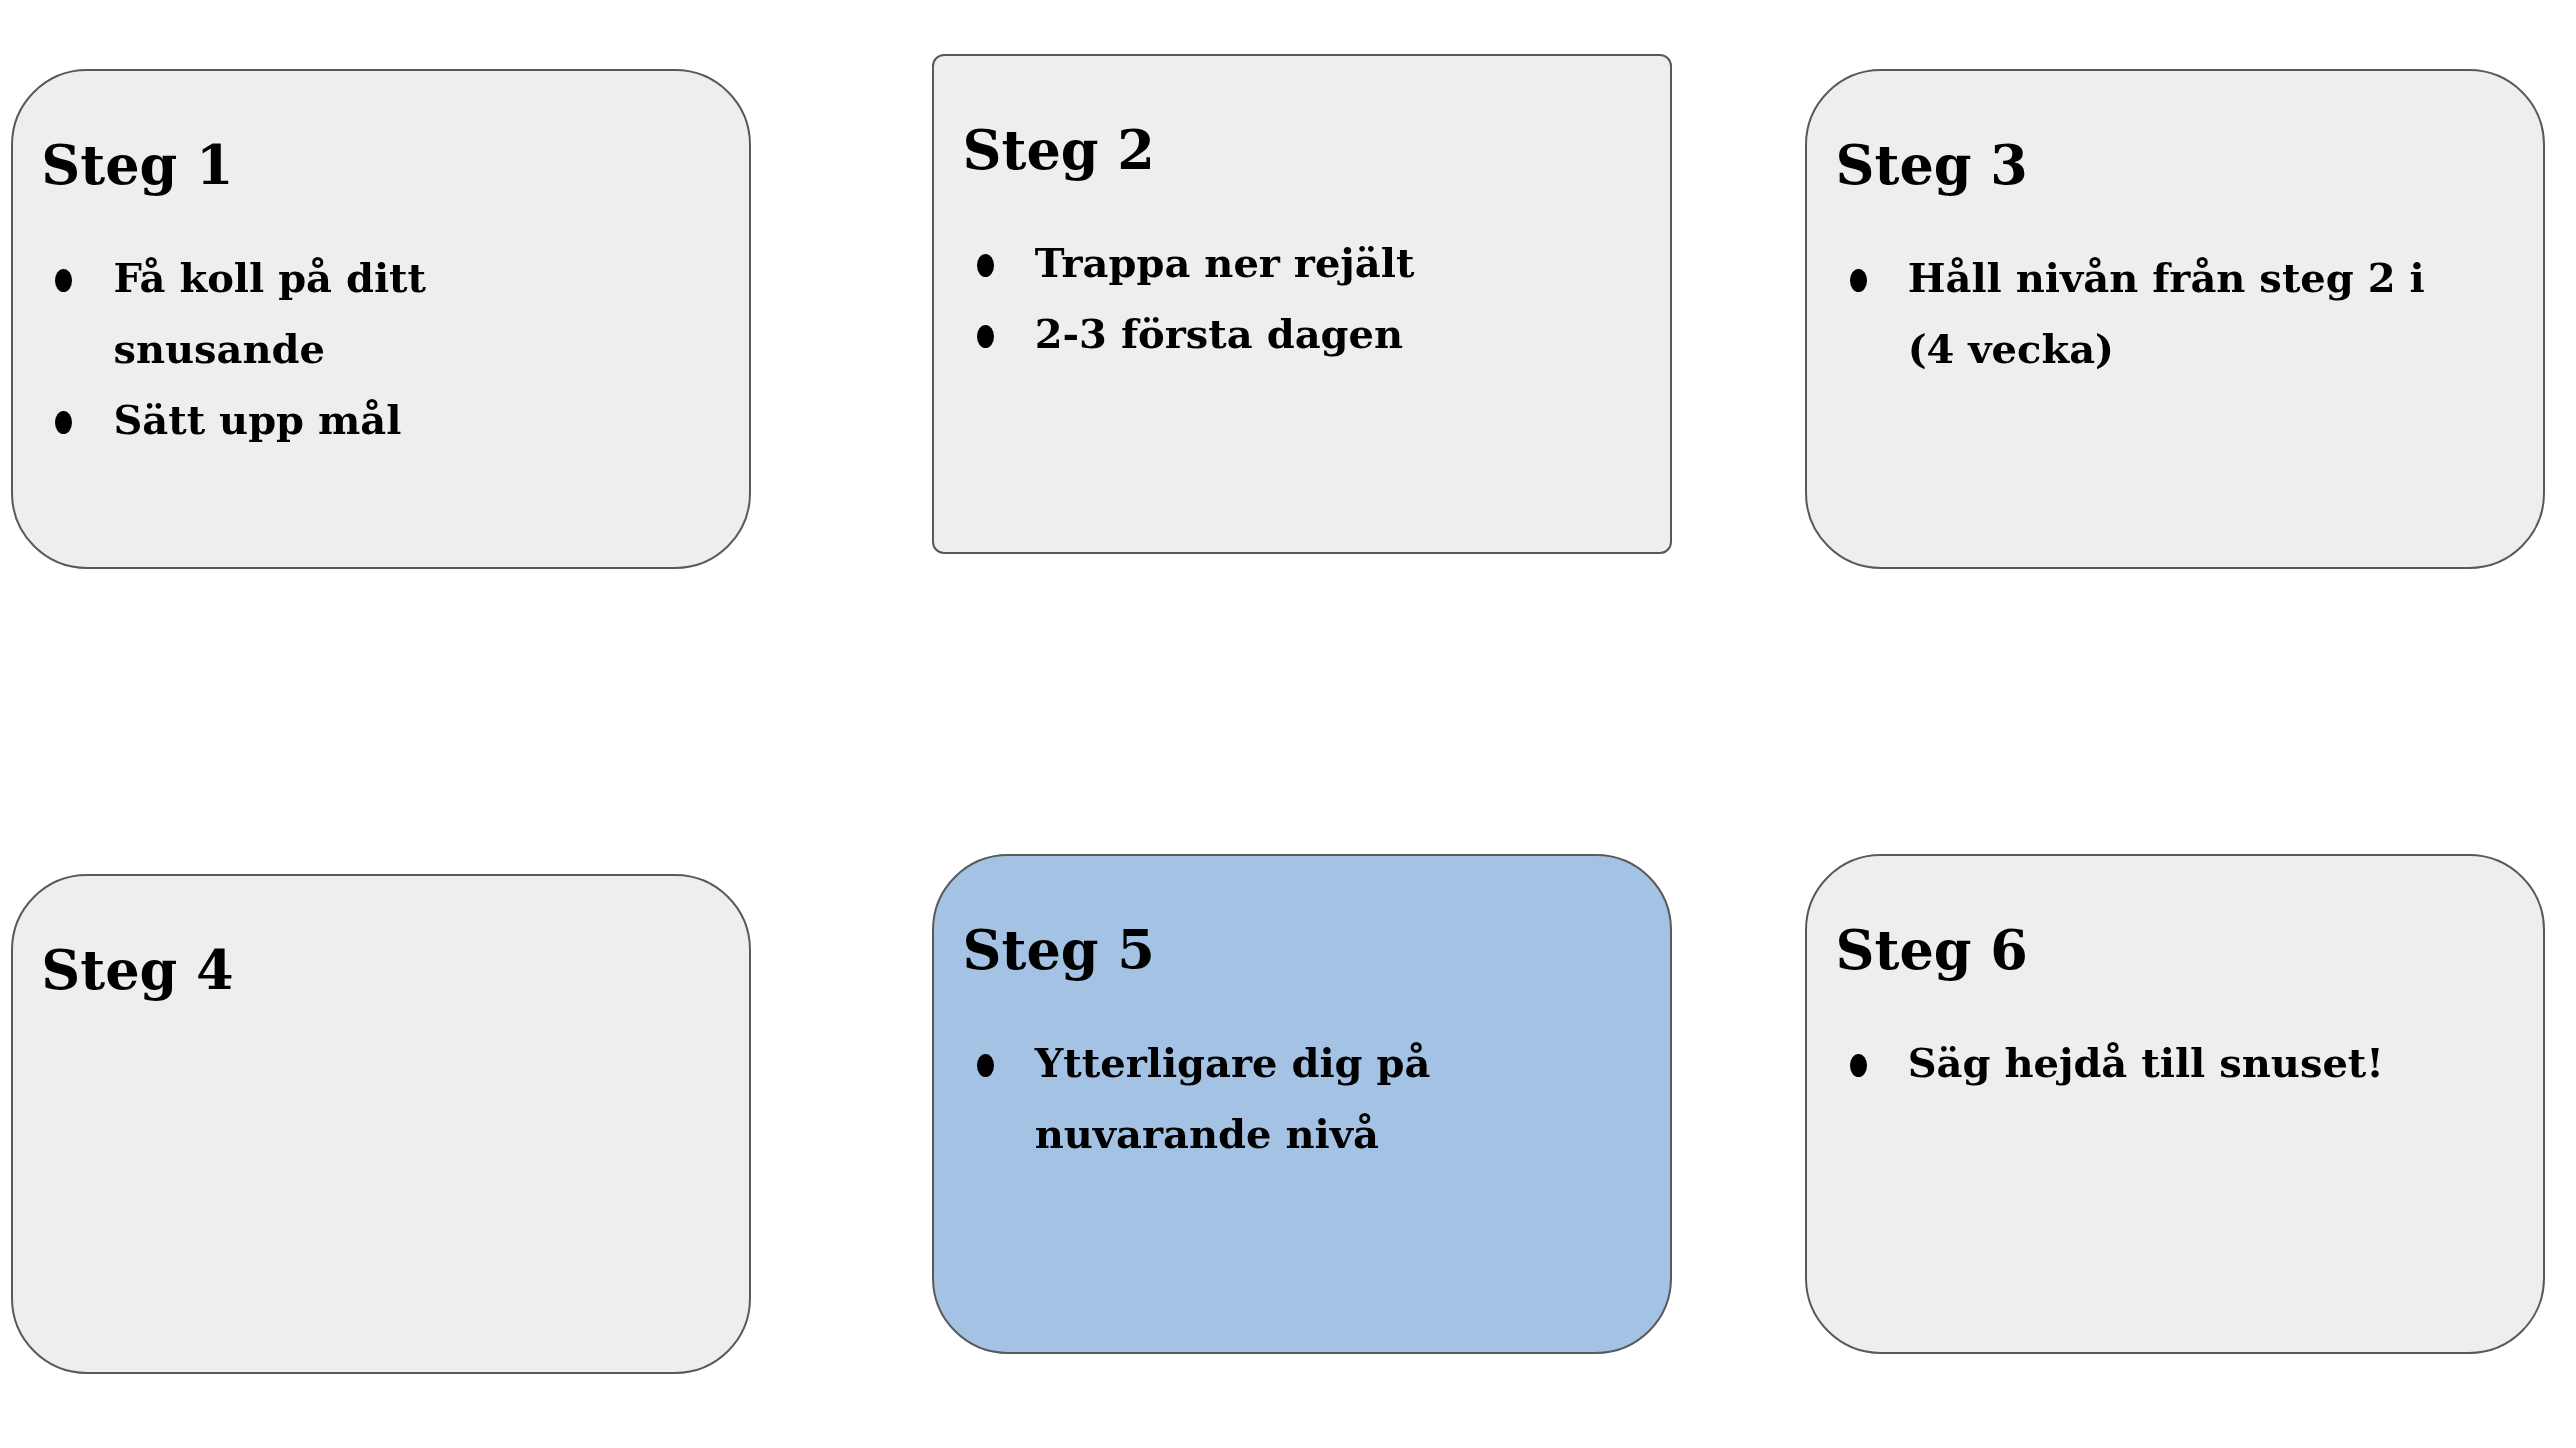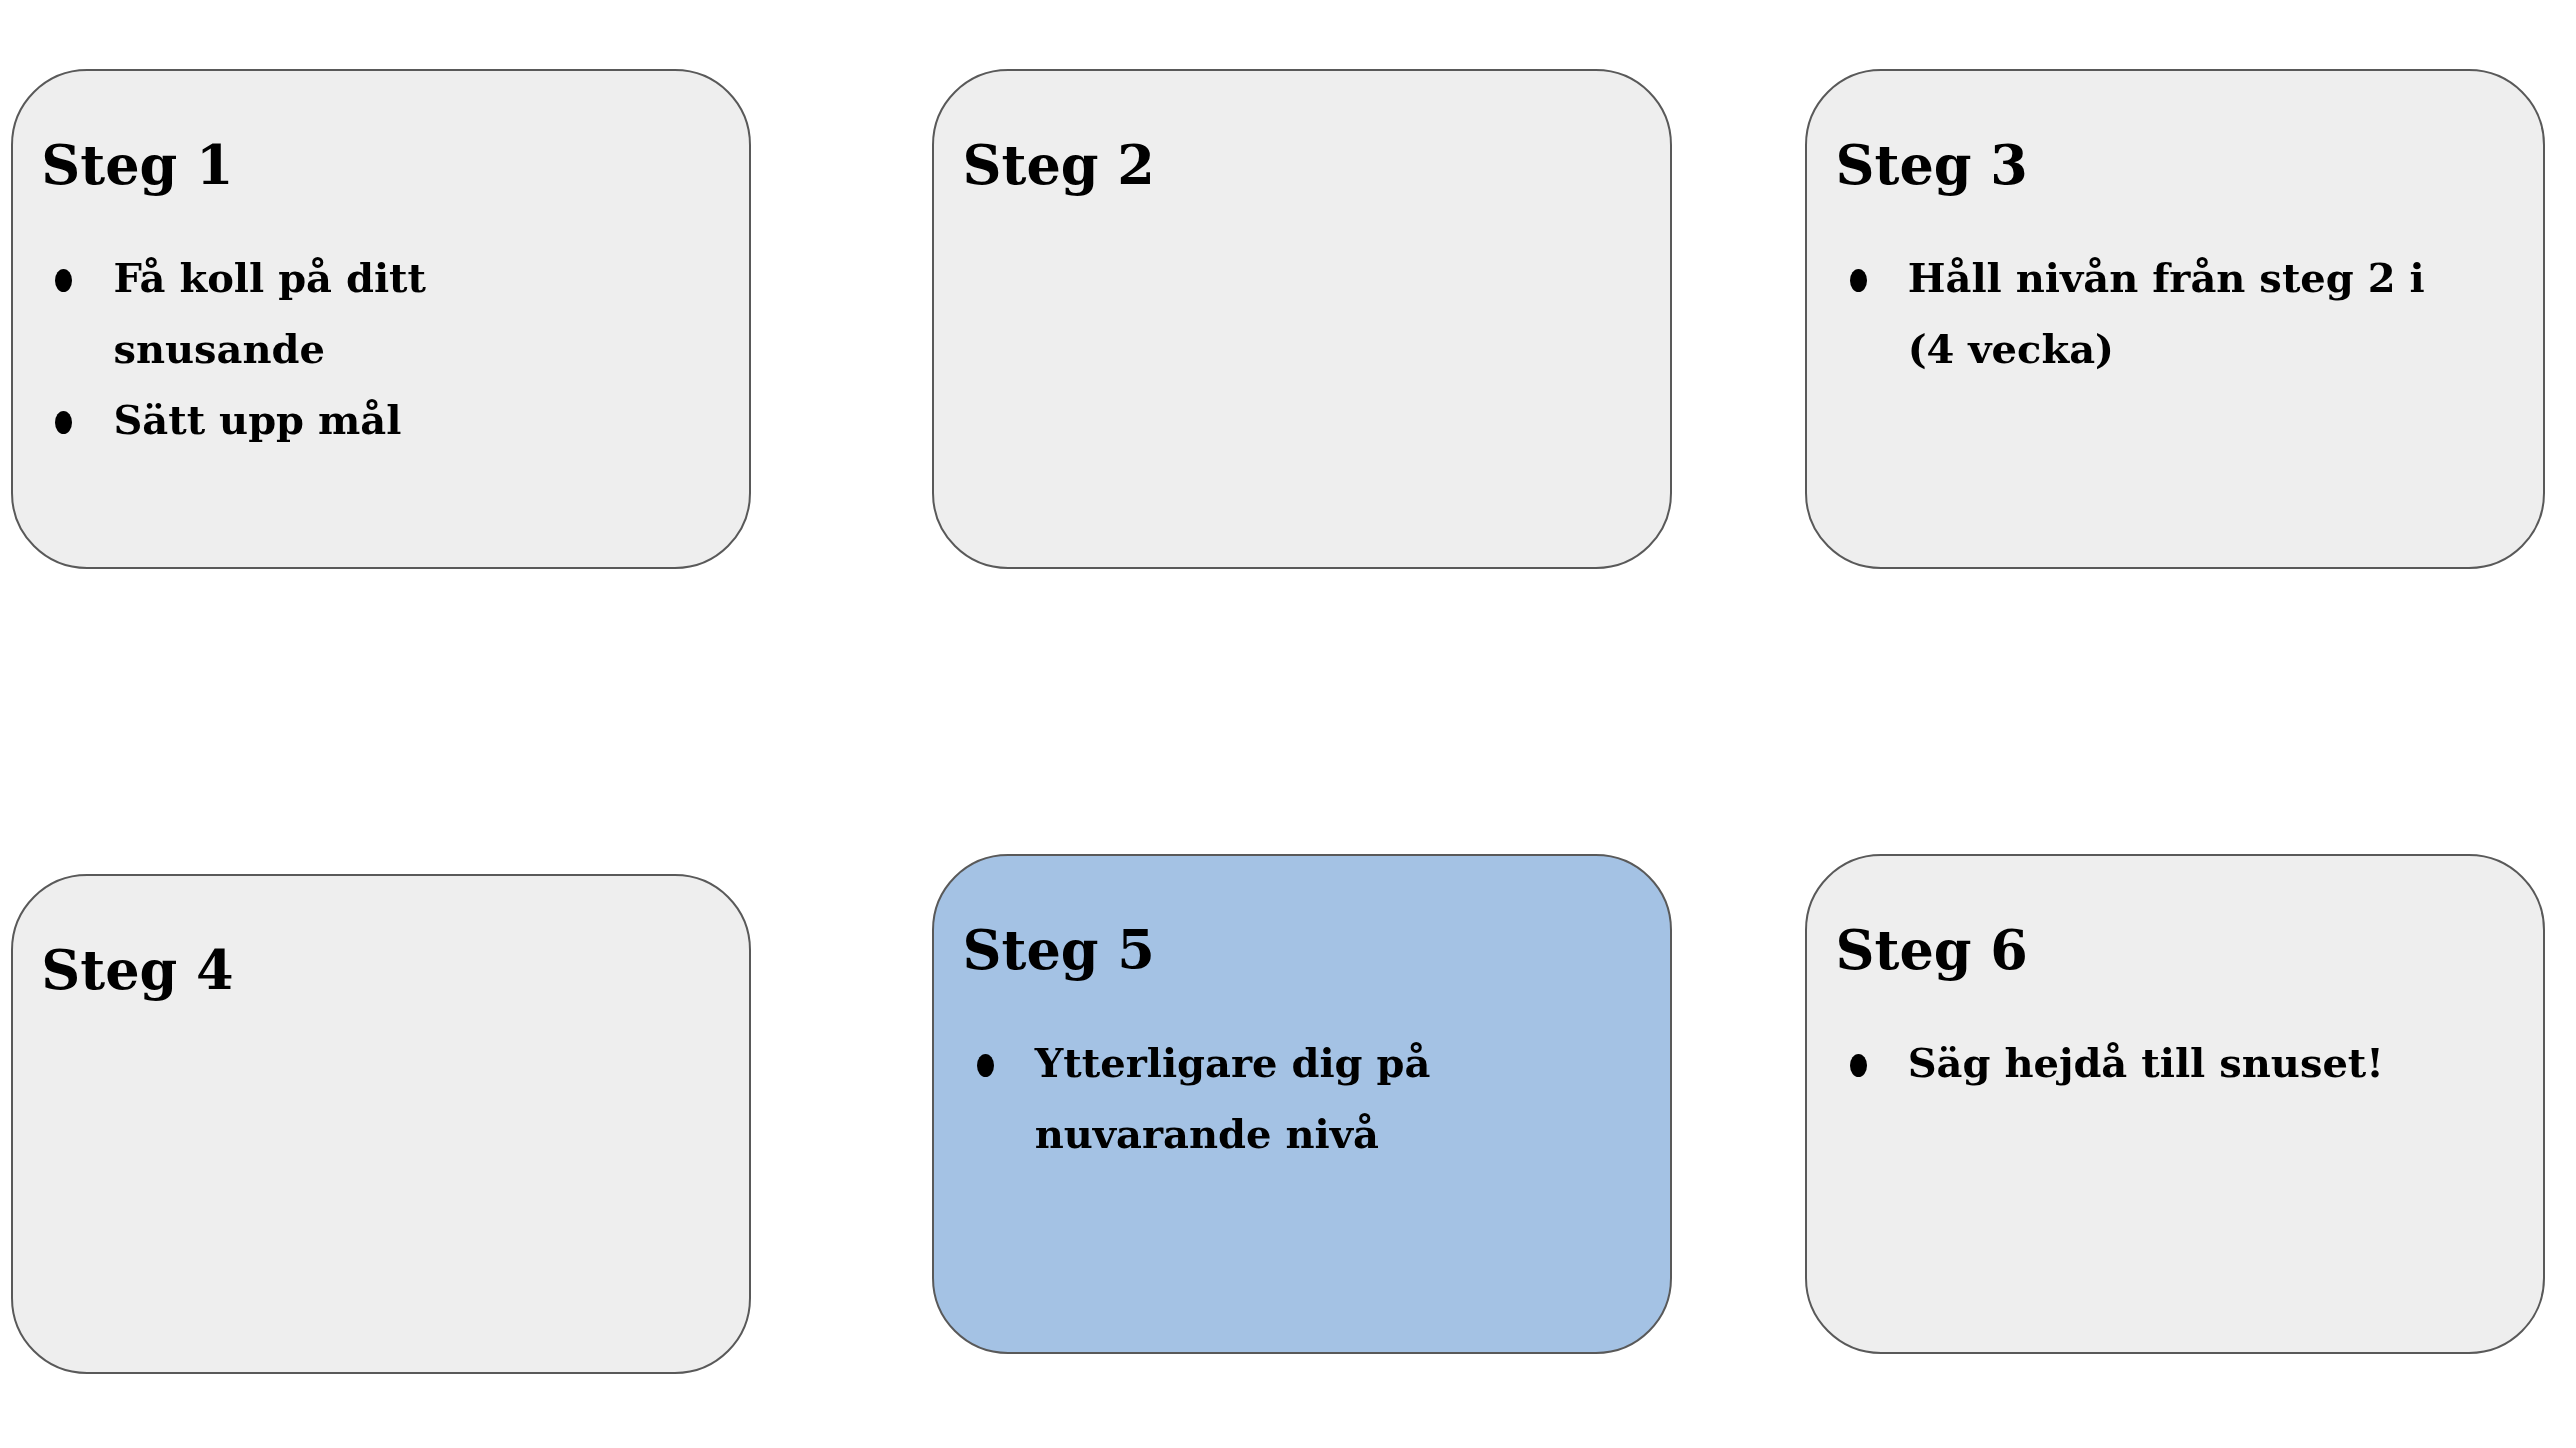--- a/index.html
+++ b/index.html
@@ -26,21 +26,21 @@
     box-sizing: border-box;
     background: var(--card-bg, #eeeeee);
     border: 2.7px solid var(--card-border, #595959);
     border-radius: 76px;
     padding: 59px 32px 0 28.5px;
   }
   .card.highlight {
     background: var(--card-highlight-bg, #a4c2e4);
   }
   .card.pos-1 { left: 10.7px;   top: 69px;  }
-  .card.pos-2 { left: 932px; top: 69px;  }
+  .card.pos-2 { left: 932px; top: 54px; border-radius: 12px;  }
   .card.pos-3 { left: 1805px; top: 69px;  }
   .card.pos-4 { left: 10.7px;   top: 874px; }
   .card.pos-5 { left: 932px; top: 854px; }
   .card.pos-6 { left: 1805px; top: 854px; }
   .card-title {
     font-size: 54px;
     line-height: 71px;
     font-weight: bold;
     white-space: nowrap;
   }
@@ -86,20 +86,30 @@
         </li>
         <li>
           <span class="bullet"></span>
           <span class="li-text">Sätt upp mål</span>
         </li>
       </ul>
   </div>
 
   <div class="card pos-2">
     <div class="card-title">Steg 2</div>
+    <ul class="card-items">
+        <li>
+          <span class="bullet"></span>
+          <span class="li-text">Trappa ner rejält</span>
+        </li>
+        <li>
+          <span class="bullet"></span>
+          <span class="li-text">2-3 första dagen</span>
+        </li>
+      </ul>
   </div>
 
   <div class="card pos-3">
     <div class="card-title">Steg 3</div>
     <ul class="card-items">
         <li>
           <span class="bullet"></span>
           <span class="li-text">Håll nivån från steg 2 i (4 vecka)</span>
         </li>
       </ul>

